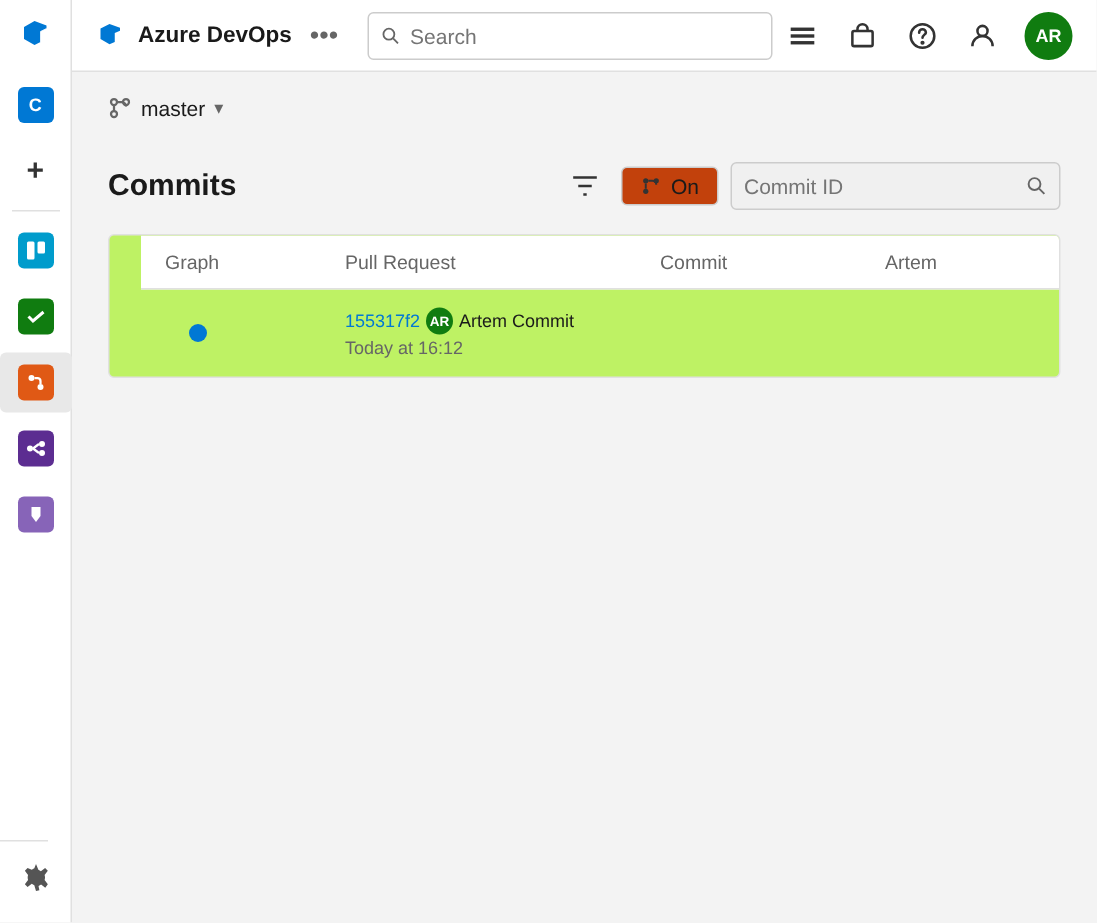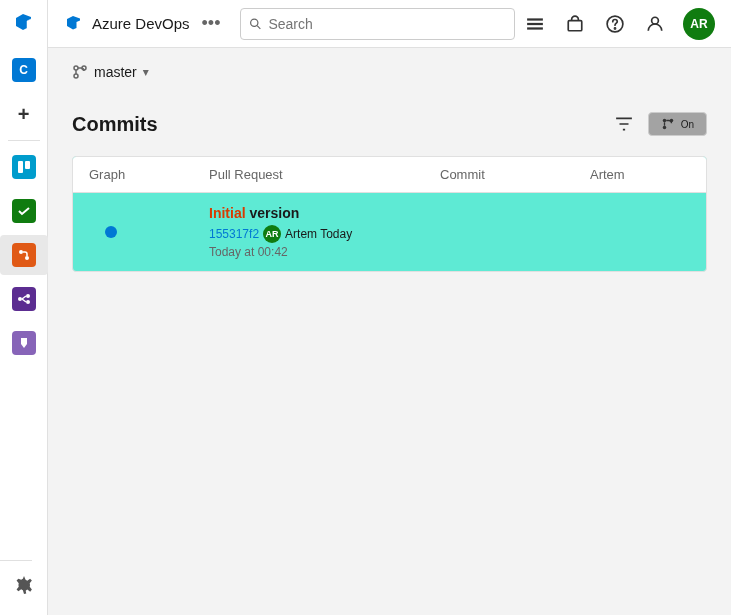--- a/index.html
+++ b/index.html
@@ -71,21 +71,21 @@
       display: flex;
       align-items: center;
       padding: 0 16px;
       gap: 8px;
       z-index: 10;
     }
     .nav-brand {
       display: flex;
       align-items: center;
       gap: 8px;
-      font-weight: 400;
+      font-weight: 700;
       font-size: 15px;
       color: #1a1a1a;
       cursor: pointer;
       white-space: nowrap;
     }
     .nav-brand svg { width: 20px; height: 20px; }
     .nav-ellipsis {
       color: #666;
       font-size: 18px;
       cursor: pointer;
@@ -195,24 +195,24 @@
       align-items: center;
       justify-content: center;
       color: #333;
     }
     .toggle-btn {
       display: flex;
       align-items: center;
       gap: 6px;
       padding: 4px 12px;
       border: 1px solid #ccc;
-      background: #a3a3a3;
+      background: #c2410c;
       border-radius: 4px;
       cursor: pointer;
-      font-size: 10px;
+      font-size: 14px;
       color: #1a1a1a;
     }
     .commit-id-box {
       display: flex;
       align-items: center;
       background: #f0f0f0;
       border: 1px solid #ccc;
       border-radius: 4px;
       height: 32px;
       padding: 0 8px;
@@ -223,24 +223,25 @@
       border: none;
       background: transparent;
       outline: none;
       font-size: 14px;
       color: #999;
       flex: 1;
     }
 
     
     .commits-table {
-      background: #5eead4;
+      background: #bef264;
       border: 1px solid #e0e0e0;
       border-radius: 4px;
       overflow: hidden;
+      padding-left: 21px;
     }
     .table-header {
       display: grid;
       grid-template-columns: 120px 1fr 150px 100px;
       padding: 10px 16px;
       border-bottom: 1px solid #e0e0e0;
       background: #fff;
     }
     .table-header-cell {
       font-size: 13px;
@@ -458,43 +459,47 @@
       <button class="toggle-btn">
         <svg viewBox="0 0 16 16" width="14" height="14" fill="none">
           <circle cx="4" cy="4" r="2" fill="#333"></circle>
           <circle cx="4" cy="12" r="2" fill="#333"></circle>
           <circle cx="12" cy="4" r="2" fill="#333"></circle>
           <line x1="4" y1="6" x2="4" y2="10" stroke="#333" stroke-width="1.5"></line>
           <path d="M6 4h3a3 3 0 013 3" stroke="#333" stroke-width="1.5"></path>
         </svg>
         <span>On</span>
       </button>
+      <div class="commit-id-box">
+        <input type="text" class="commit-id-input" placeholder="Commit ID" style="">
+        <svg viewBox="0 0 16 16" width="14" height="14" fill="#666">
+            <circle cx="6.5" cy="6.5" r="4.5" stroke="#666" stroke-width="1.5" fill="none"></circle>
+            <line x1="10" y1="10" x2="14" y2="14" stroke="#666" stroke-width="1.5"></line>
+          </svg>
+      </div>
     </div>
   </div>
 
   <div class="commits-table">
     <div class="table-header">
       <div class="table-header-cell">Graph</div>
       <div class="table-header-cell">Pull Request</div>
       <div class="table-header-cell">Commit</div>
       <div class="table-header-cell">Artem</div>
     </div>
     <div class="table-row">
       <div class="graph-cell">
         <div class="commit-dot"></div>
       </div>
       <div class="commit-cell">
-        <div class="commit-title">
-          <span class="initial">Initial</span><span class="version"> version</span>
-        </div>
         <div class="commit-meta">
           <span class="commit-hash">155317f2</span>
           <div class="commit-author-avatar">AR</div>
-          <span class="commit-author">Artem Today</span>
+          <span class="commit-author">Artem Commit</span>
         </div>
-        <div class="commit-time">Today at 00:42</div>
+        <div class="commit-time">Today at 16:12</div>
       </div>
       <div></div>
       <div></div>
     </div>
   </div>
 
 </div>
 
 </body></html>

